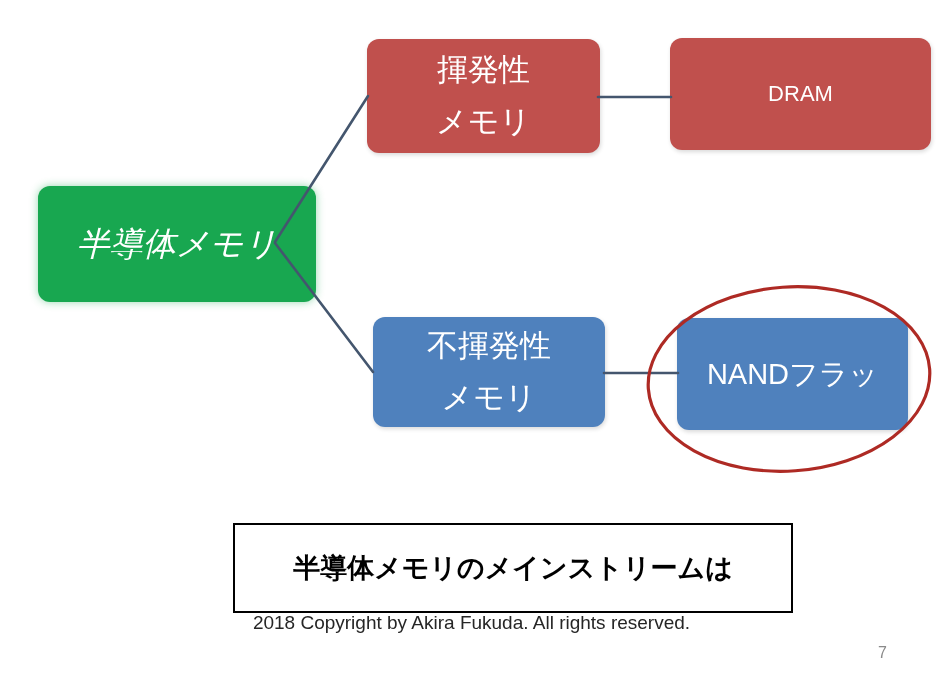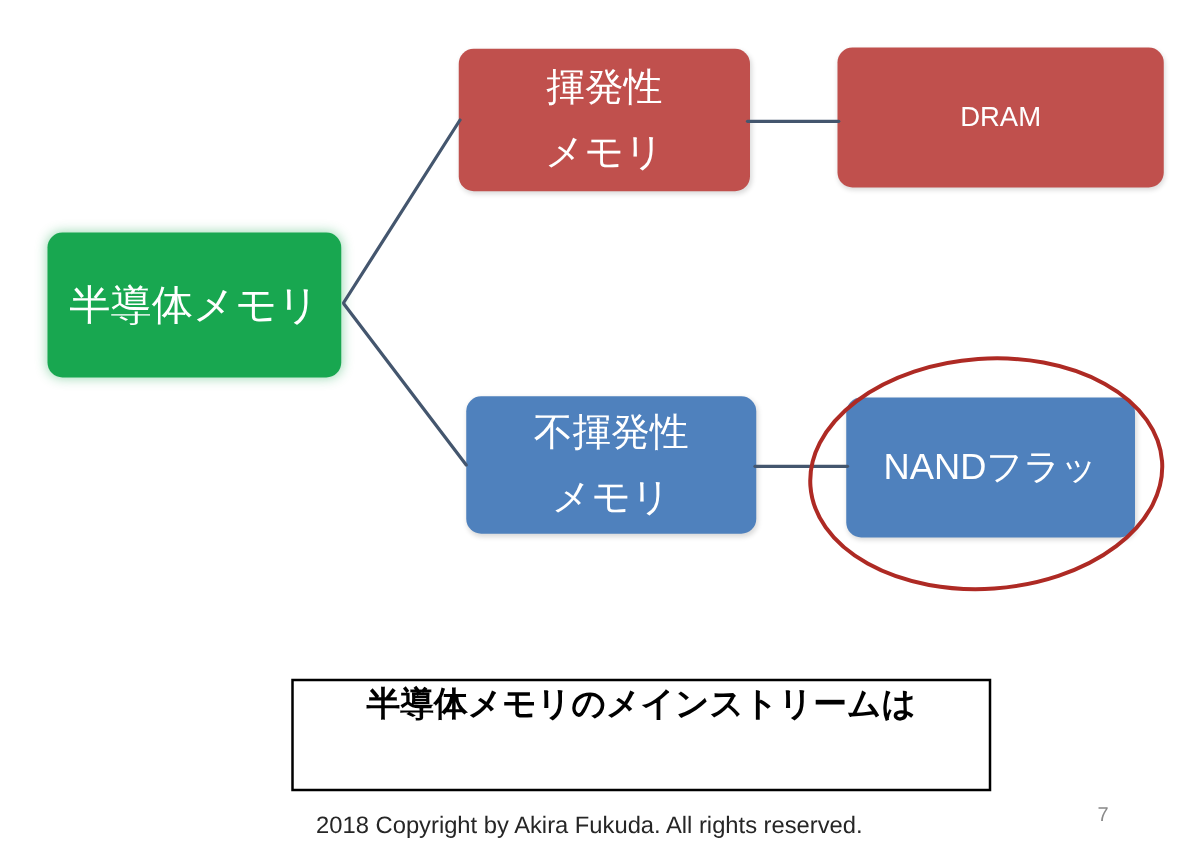--- a/index.html
+++ b/index.html
@@ -38,24 +38,25 @@
     border-radius: 12px;
     color: #ffffff;
     display: flex;
     flex-direction: column;
     align-items: center;
     justify-content: center;
     text-align: center;
     z-index: 2;
   }
   .node-root {
-    left: 38px; top: 186px; width: 235px; height: 116px;
+    left: 38px; top: 186px; width: 278px; height: 116px;
     background: var(--c-root_green, #18A750);
     box-shadow: 0 0 9px rgba(24,167,80,0.45);
     font-size: 33px;
+    font-style: italic;
   }
   .node-volatile {
     left: 367px; top: 39px; width: 233px; height: 114px;
     background: var(--c-volatile_red, #C0504D);
     box-shadow: 1px 2px 4px rgba(0,0,0,0.15);
     font-size: 31px;
     line-height: 52px;
   }
   .node-dram {
     left: 670px; top: 38px; width: 261px; height: 112px;
@@ -79,32 +80,31 @@
     line-height: 42px;
   }
   .note-box {
     position: absolute;
     left: 233px; top: 523px; width: 560px; height: 90px;
     border: 2px solid var(--c-note_border, #000000);
     box-sizing: border-box;
     display: flex;
     flex-direction: column;
     align-items: center;
-    justify-content: space-between;
+    justify-content: center;
     text-align: center;
     color: #000000;
     font-size: 27px;
     font-weight: 700;
     line-height: 37px;
     z-index: 2;
-    margin-top: 20px;
   }
   .footer-copyright {
     position: absolute;
-    left: 0; right: 0; top: 650px;
+    left: 0; right: 0; top: 612px;
     text-align: center;
     font-size: 19px;
     color: var(--c-footer_text, #262626);
     z-index: 2;
   }
   .page-number {
     position: absolute;
     left: 878px; top: 644px;
     font-size: 16px;
     color: var(--c-page_number, #8A8A8A);

